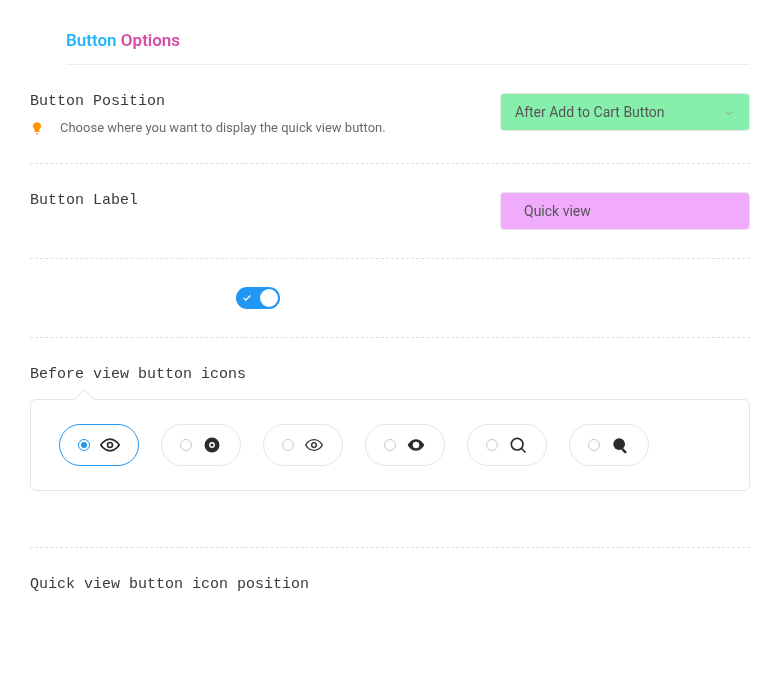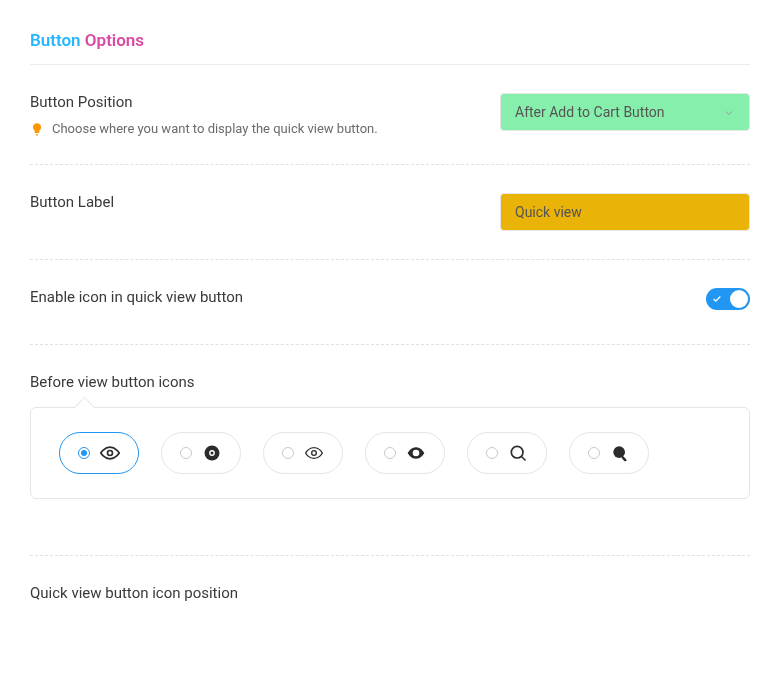--- a/index.html
+++ b/index.html
@@ -13,20 +13,21 @@
       padding: 30px;
       width: 780px;
       color: #3a3a3a;
     }
     .section-title {
       font-size: 17px;
       font-weight: 600;
       padding-bottom: 14px;
       border-bottom: 1px solid #ececec;
       margin-bottom: 28px;
+      margin-left: 36px;
     }
     .title-a { color: #26b6ff; }
     .title-b { color: #d84aa3; }
     .row {
       display: flex;
       align-items: flex-start;
       justify-content: space-between;
       padding-bottom: 28px;
       margin-bottom: 28px;
       border-bottom: 1px dashed #e0e0e0;
@@ -38,25 +39,26 @@
     }
     .row-left {
       flex: 1;
       padding-right: 20px;
     }
     .row-label {
       font-size: 15px;
       color: #3a3a3a;
       font-weight: 400;
       margin-bottom: 10px;
+      font-family: Liberation Mono, monospace;
     }
     .row-hint {
       display: flex;
       align-items: center;
-      gap: 8px;
+      gap: 16px;
       font-size: 13px;
       color: #6b6b6b;
     }
     .bulb-icon {
       width: 14px;
       height: 14px;
       display: inline-flex;
       align-items: center;
       justify-content: center;
     }
@@ -79,24 +81,24 @@
       background: #86efac;
     }
     .chevron-icon {
       width: 12px;
       height: 12px;
     }
     .text-input {
       width: 100%;
       border: 1px solid #e5e5e5;
       border-radius: 4px;
-      padding: 10px 14px;
+      padding: 10px 23px;
       font-size: 14px;
       color: #555;
-      background: #eab308;
+      background: #f0abfc;
       font-family: inherit;
     }
     .toggle {
       width: 44px;
       height: 22px;
       background: #2196f3;
       border-radius: 11px;
       position: relative;
       cursor: pointer;
     }
@@ -222,23 +224,20 @@
 <div class="row">
   <div class="row-left">
     <div class="row-label">Button Label</div>
   </div>
   <div class="row-right">
     <input type="text" class="text-input" value="Quick view" style="">
   </div>
 </div>
 
 <div class="row">
-  <div class="row-left">
-    <div class="row-label">Enable icon in quick view button</div>
-  </div>
   <div class="row-right">
     <div class="toggle">
       <span class="toggle-check">
         <svg viewBox="0 0 24 24" width="10" height="10" fill="none" stroke="#fff" stroke-width="3">
             <polyline points="20 6 9 17 4 12"></polyline>
           </svg>
       </span>
       <span class="toggle-knob"></span>
     </div>
   </div>

